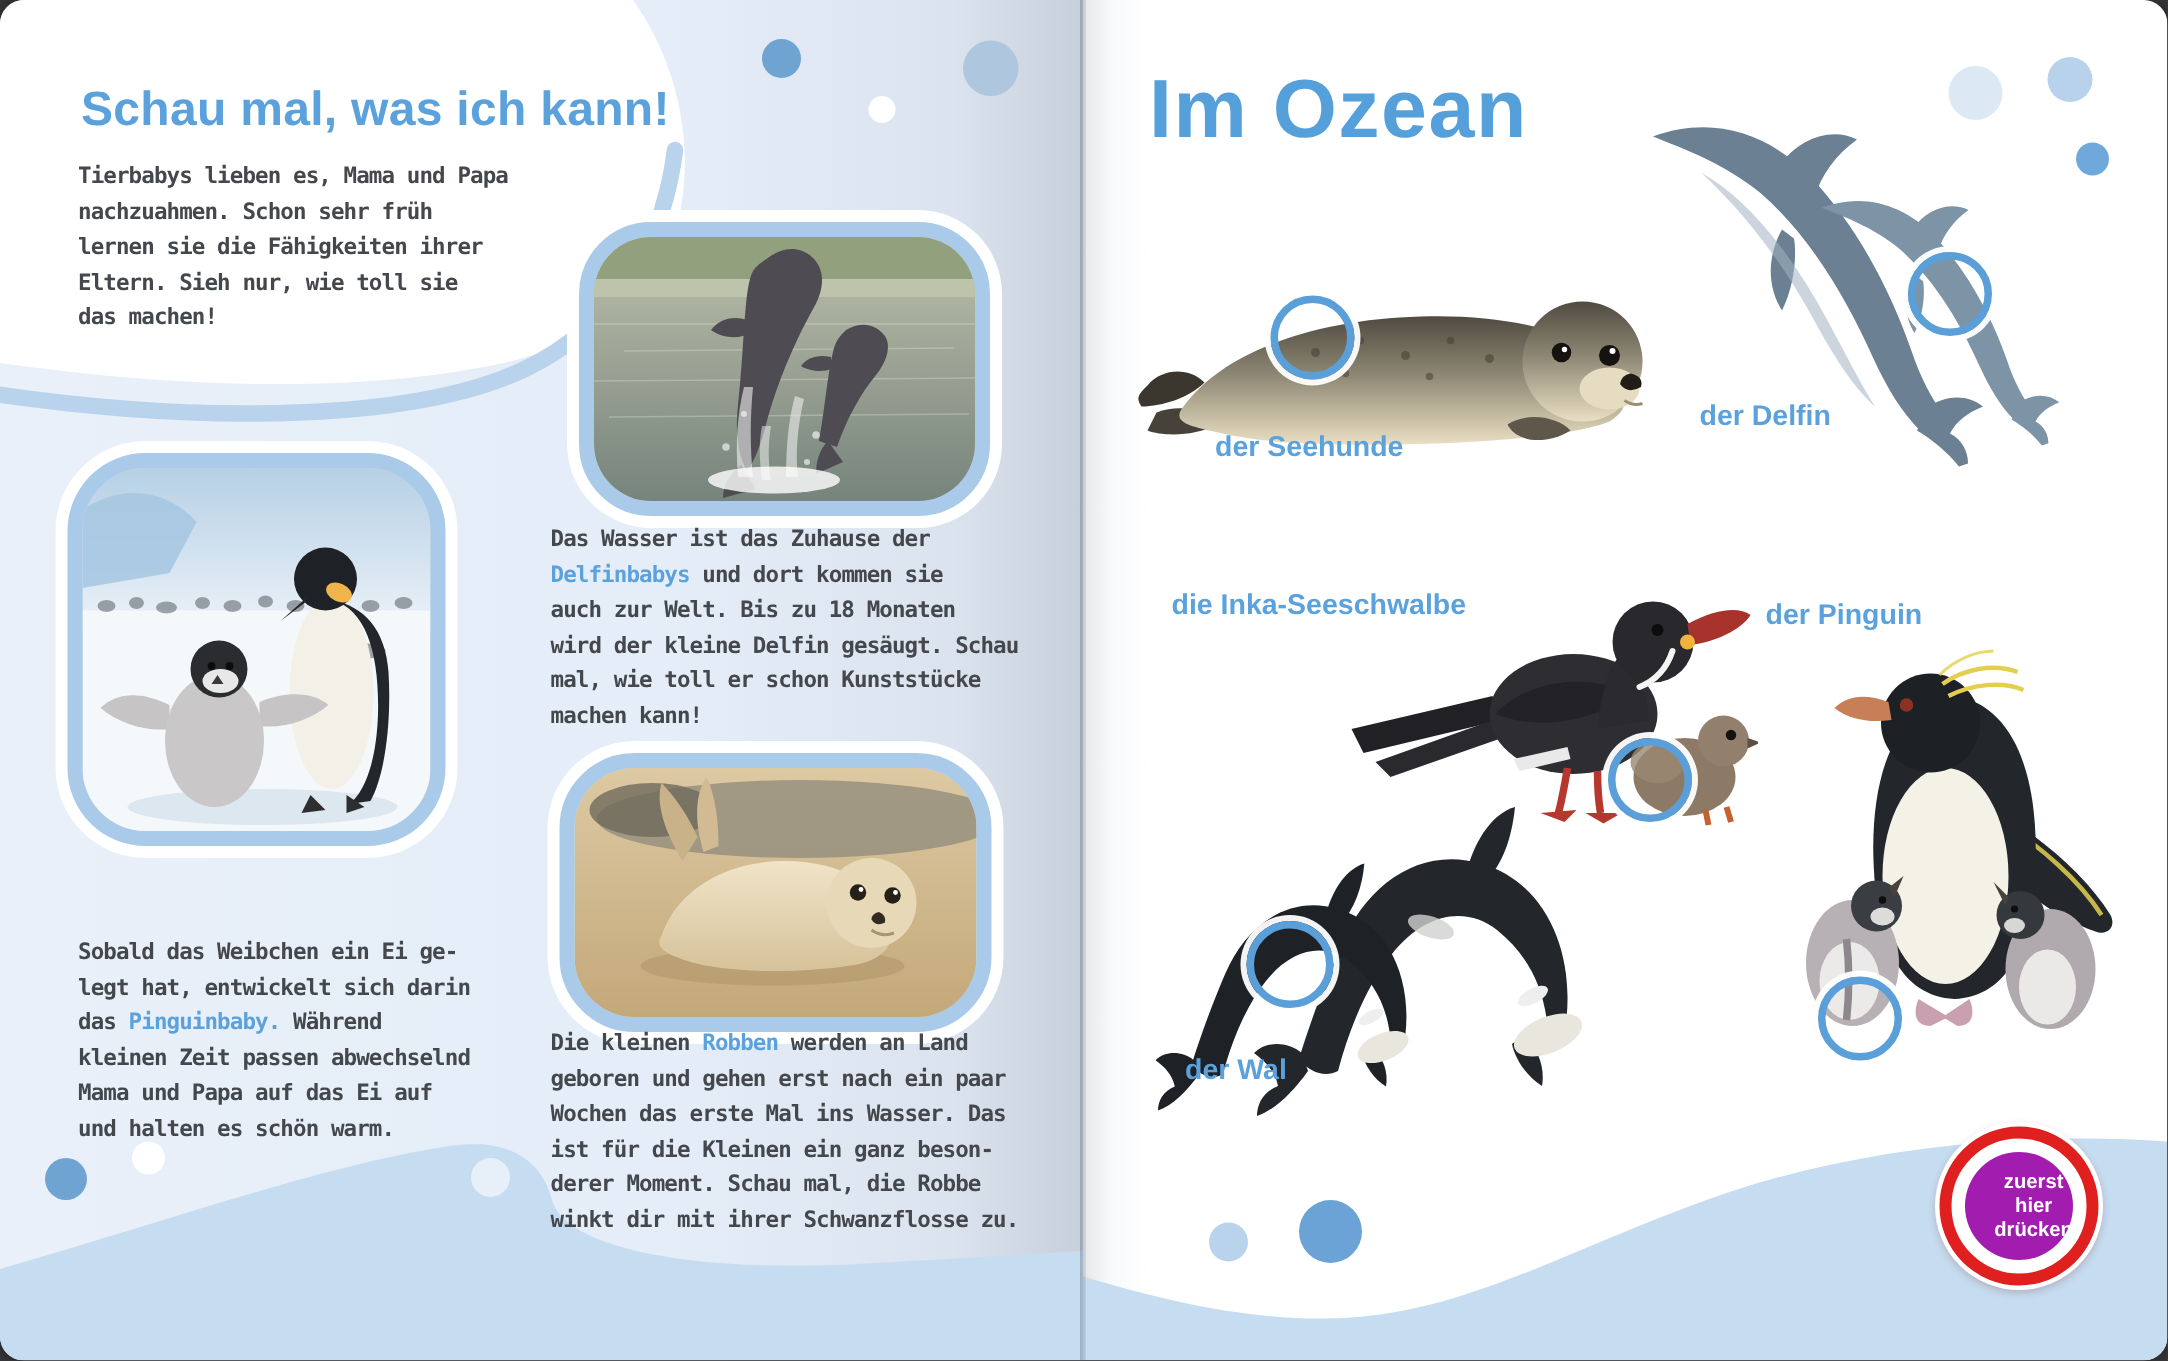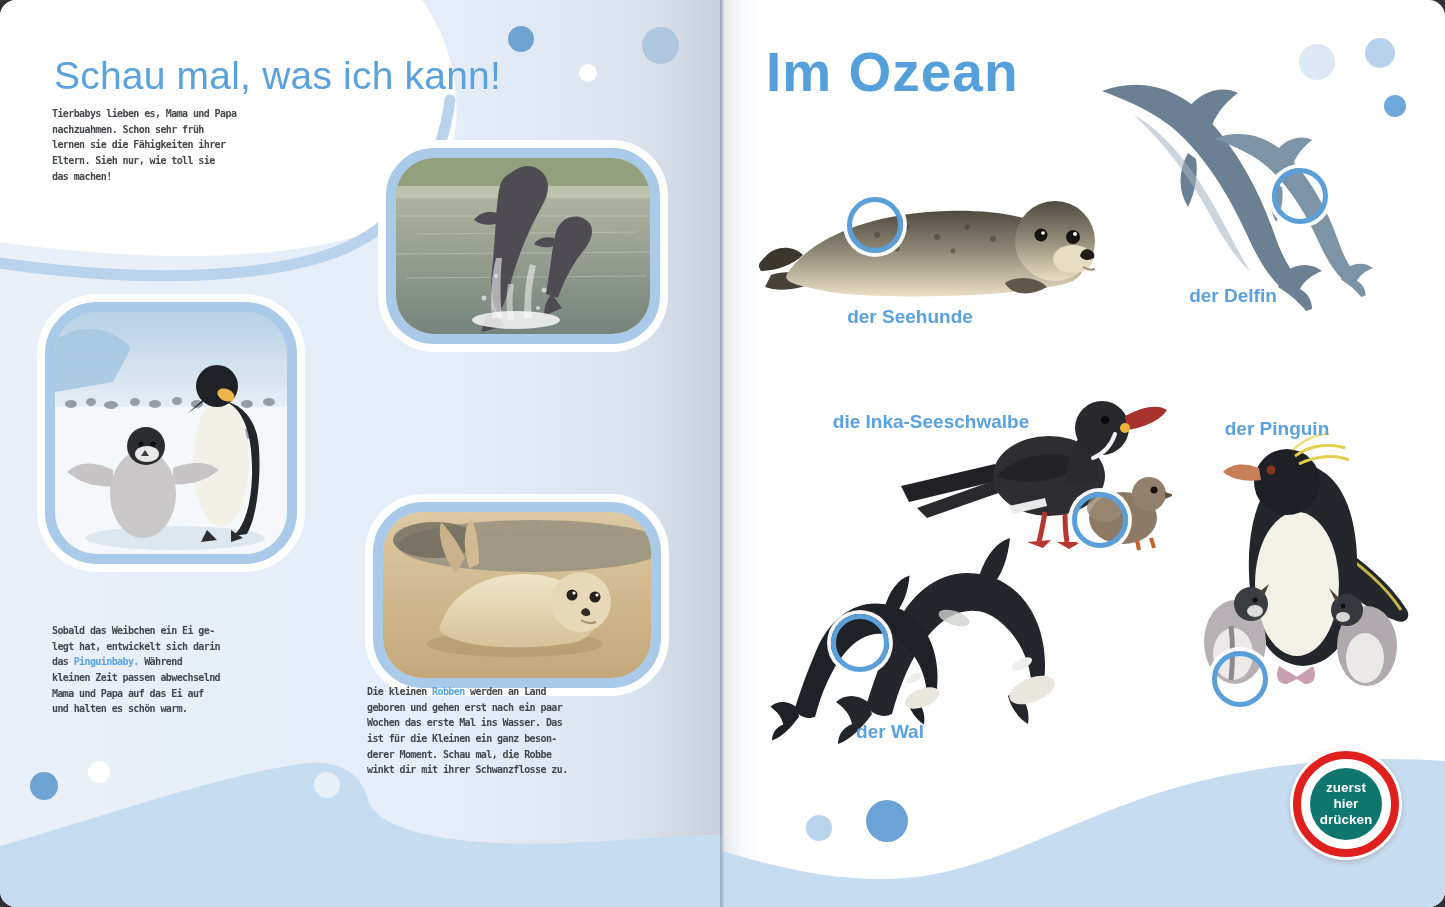--- a/index.html
+++ b/index.html
@@ -6,37 +6,37 @@
   html,body { width:1445px; height:907px; background:#3c3c3e; font-family:"Liberation Sans",sans-serif; }
   .spread { position:relative; width:1445px; height:907px; border-radius:16px; overflow:hidden; display:flex; box-shadow:0 0 18px rgba(0,0,0,.6); }
   .page { position:relative; height:907px; overflow:hidden; }
   .page-left  { width:722px; background:linear-gradient(90deg,#e9f0f9 0%,#e4edf8 62%,#dbe3ee 88%,#c7cfda 100%); }
   .page-right { width:723px; background:linear-gradient(90deg,#e6e7e9 0%,#f7f9fb 2.5%,#ffffff 6%); }
   .abs { position:absolute; left:0; top:0; }
   .spine-line { position:absolute; left:720px; top:0; width:4px; height:907px; background:linear-gradient(90deg,rgba(40,50,70,.28),rgba(90,100,120,.12)); z-index:40; }
 
   .dot { position:absolute; border-radius:50%; }
 
-  h1.left-heading { position:absolute; left:54px; top:54px; font-size:39px; font-weight:normal; letter-spacing:.2px; color:#5ba2dd; text-shadow:0 1px 0 rgba(255,255,255,.6); }
+  h1.left-heading { position:absolute; left:54px; top:54px; font-size:32px; font-weight:bold; letter-spacing:.2px; color:#5ba2dd; text-shadow:0 1px 0 rgba(255,255,255,.6); }
   .right-title { position:absolute; left:44px; top:40px; font-size:55px; font-weight:bold; letter-spacing:1px; color:#55a0da; }
 
-  .body-text { position:absolute; font-family:"DejaVu Sans Mono",monospace; font-weight:bold; font-size:10px; line-height:1.57; letter-spacing:-0.6px; color:#44484c; white-space:pre-line; }
+  .body-text { position:absolute; font-family:"DejaVu Sans Mono",monospace; font-weight:bold; font-size:15px; line-height:1.57; letter-spacing:-0.6px; color:#44484c; white-space:pre-line; }
   .hl { color:#5ba2dd; }
 
   .photo-frame { position:absolute; border:10px solid #a9cbe9; border-radius:46px; box-shadow:0 0 0 8px #ffffff, 0 2px 6px rgba(80,100,130,.18); overflow:hidden; background:#cfd8dd; }
   .photo-frame svg { display:block; }
 
   .animal { position:absolute; }
-  .animal-label { position:absolute; font-size:19px; font-weight:bold; color:#5ba2dd; text-align:center; white-space:nowrap;margin-top:18px; }
+  .animal-label { position:absolute; font-size:19px; font-weight:bold; color:#5ba2dd; text-align:left; white-space:nowrap; }
 
   .ring { position:absolute; border:5px solid #5b9fd8; border-radius:50%; box-shadow:0 0 0 4px rgba(255,255,255,.95); background:transparent; }
 
   .red-button { position:absolute; left:568px; top:748px; width:112px; height:112px; border-radius:50%; background:#ffffff; z-index:50; box-shadow:0 2px 5px rgba(120,60,60,.25); }
   .red-button .ring-outer { position:absolute; inset:3px; border:8px solid #e01f1f; border-radius:50%; }
-  .red-button .core { position:absolute; inset:20px; background:#0f766e; border-radius:50%; display:flex; align-items:center; justify-content:center; }
+  .red-button .core { position:absolute; inset:20px; background:#a21caf; border-radius:50%; display:flex; align-items:center; justify-content:flex-end; }
   .red-button .btn-label { font-size:13.5px; line-height:1.18; font-weight:bold; color:#ffffff; text-align:center; white-space:pre-line; }
 </style>
 </head>
 <body>
 
 <div class="spread">
 
   <div class="page page-left">
 
     <svg class="abs" width="722" height="907" viewBox="0 0 722 907">
@@ -146,20 +146,26 @@
           <path d="M128,160 C128,138 130,120 134,106 L140,108 C136,124 134,144 136,160 Z" opacity=".5"></path>
           <path d="M112,162 C110,148 110,136 112,126 L118,126 C116,138 116,150 118,162 Z" opacity=".45"></path>
           <circle cx="88" cy="140" r="2.5" opacity=".6"></circle>
             <circle cx="148" cy="132" r="2.5" opacity=".6"></circle>
             <circle cx="100" cy="118" r="2" opacity=".6"></circle>
             <circle cx="142" cy="150" r="2" opacity=".6"></circle>
         </g>
       </svg>
     </div>
 
+    <p class="body-text" style="left:367px;top:348px;width:320px;"><span>Das Wasser ist das Zuhause der
+</span><span class="hl">Delfinbabys</span><span> und dort kommen sie
+auch zur Welt. Bis zu 18 Monaten
+wird der kleine Delfin gesäugt. Schau
+mal, wie toll er schon Kunststücke
+machen kann!</span></p>
 
     <div class="photo-frame" style="left:373px;top:502px;width:288px;height:186px;border-radius:50px;">
       <svg width="268" height="166" viewBox="0 0 268 166">
         <defs>
           <linearGradient id="slsand" x1="0" y1="0" x2="0" y2="1">
               <stop offset="0" stop-color="#ddc9a2"></stop>
               <stop offset="1" stop-color="#c3a87a"></stop>
             </linearGradient>
           <linearGradient id="slbody" x1="0" y1="0" x2="0" y2="1">
               <stop offset="0" stop-color="#f0e4c8"></stop>

